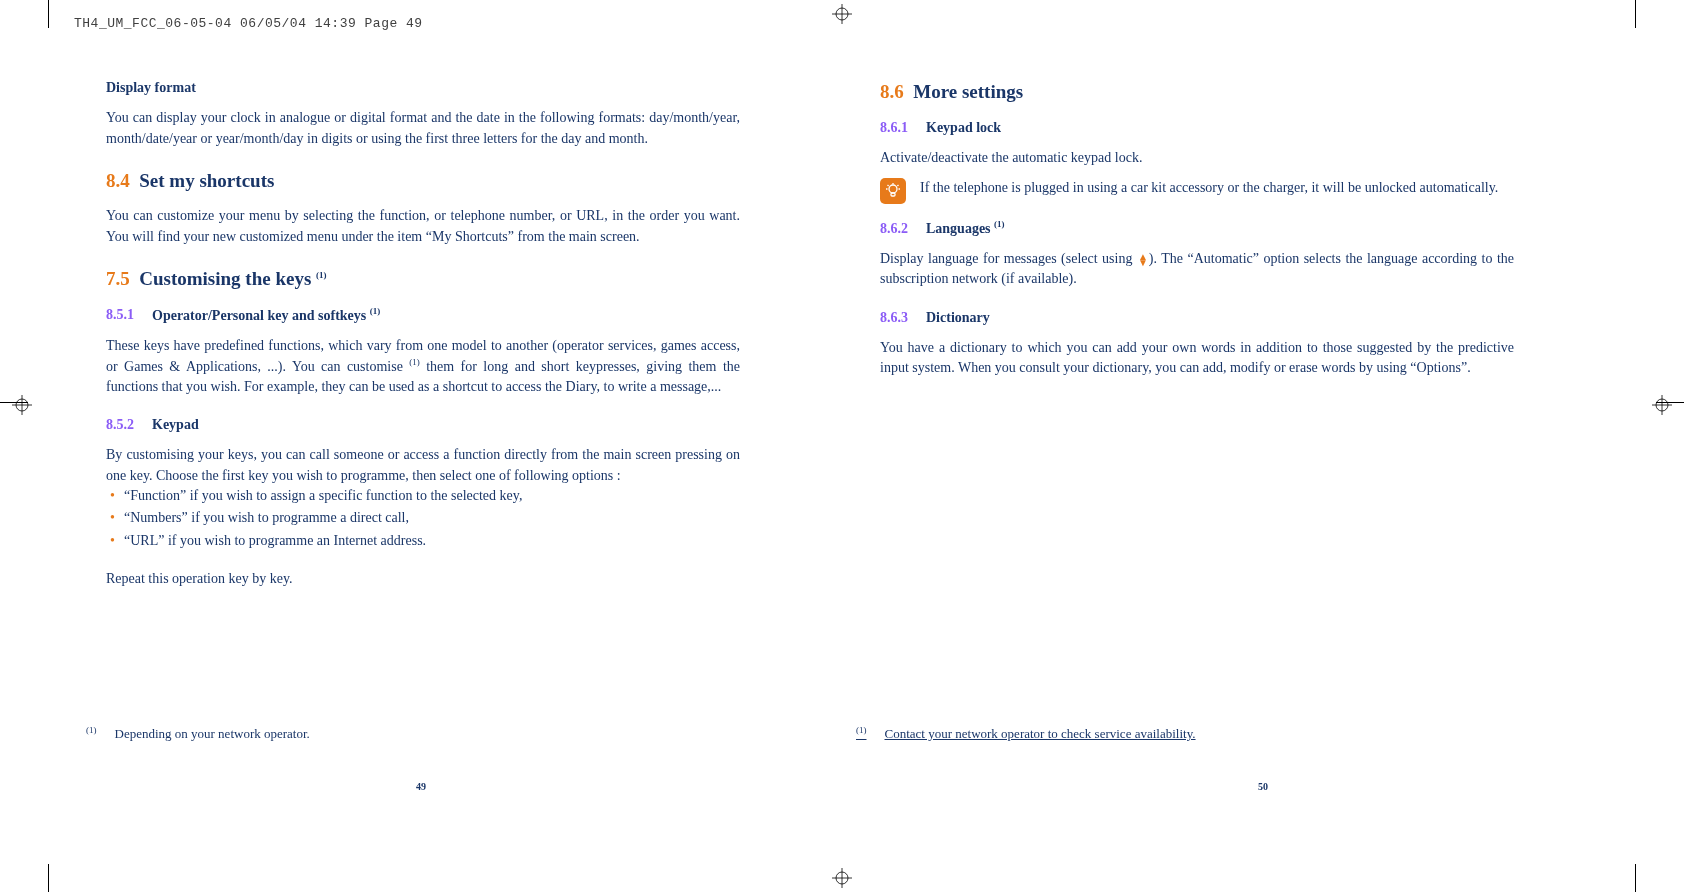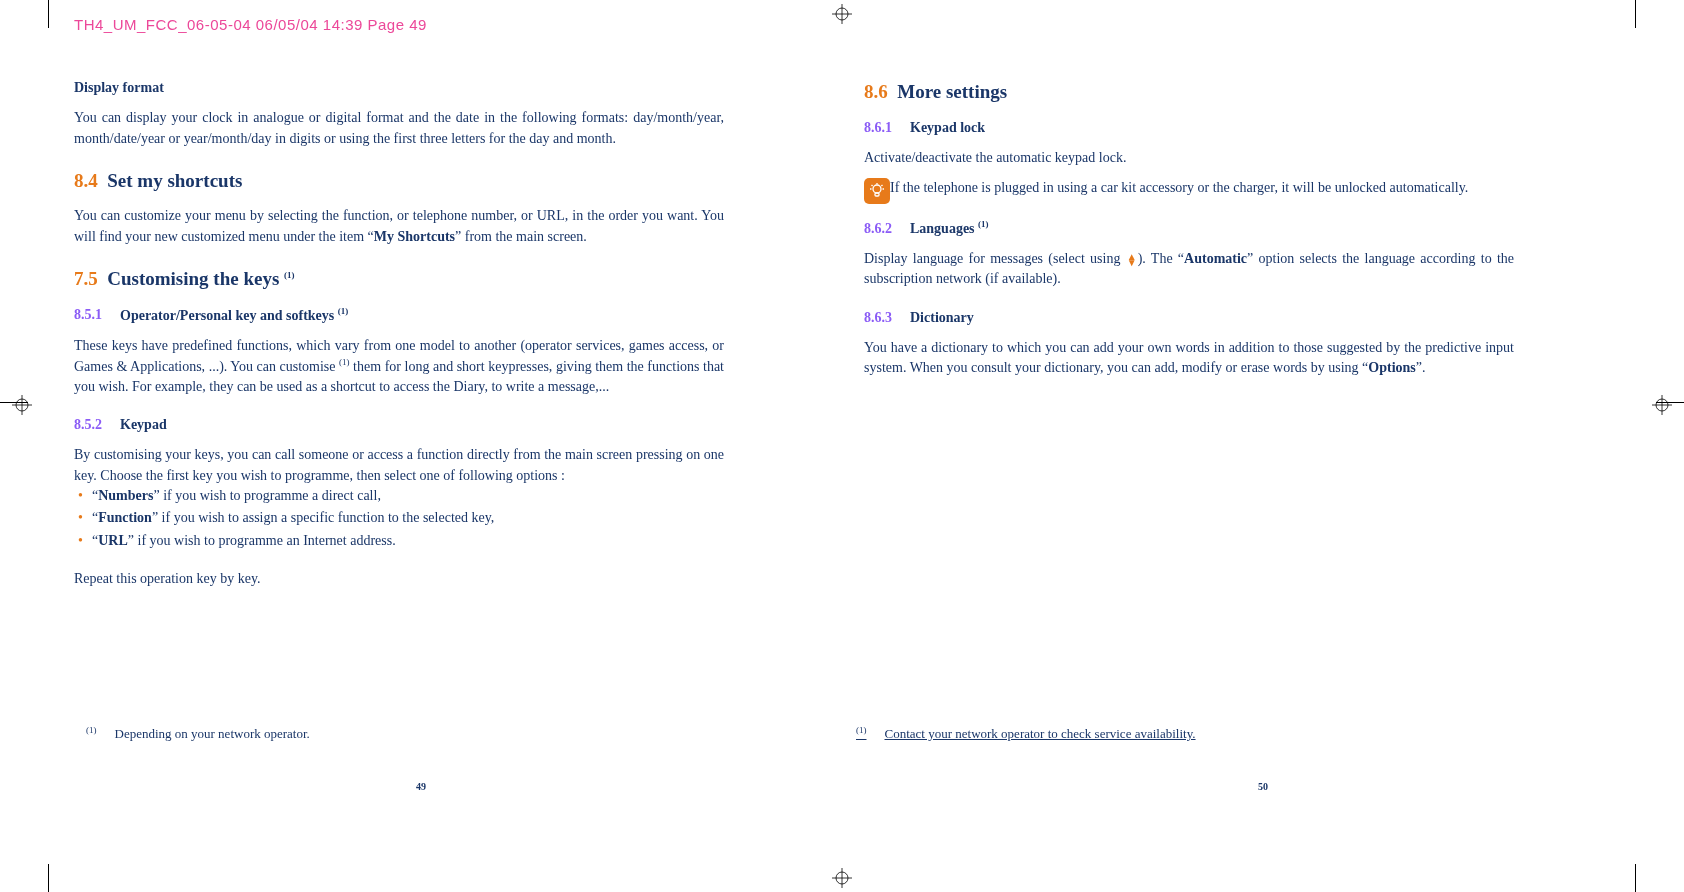--- a/index.html
+++ b/index.html
@@ -12,30 +12,31 @@
   color: #1a3668;
 }
 .crop-mark { position: absolute; background: #000; }
 .crop-v { width: 1px; height: 28px; }
 .crop-h { width: 28px; height: 1px; }
 .reg-mark { position: absolute; width: 20px; height: 20px; }
 .reg-mark svg { width: 100%; height: 100%; }
 .header-info {
   position: absolute;
   top: 16px; left: 74px;
-  font-family: Liberation Sans, sans-serif;
-  font-size: 15px;
-  color: #ec4899;
+  font-family: Liberation Mono, monospace;
+  font-size: 13px;
+  color: #404040;
   letter-spacing: 0.5px;
 }
 .spread {
   position: absolute;
   top: 60px; left: 0;
   width: 1588px;
   display: flex;
+  padding-left: 32px;
 }
 .page {
   width: 50%;
   padding: 18px 70px 0 74px;
   font-size: 14px;
   line-height: 1.45;
 }
 .page.right { padding: 18px 74px 0 70px; }
 .sub-head { font-weight: bold; margin-bottom: 10px; }
 .para { text-align: justify; margin-bottom: 18px; }
@@ -47,34 +48,34 @@
 .blist { list-style: none; margin: 0 0 18px 0; }
 .blist li { position: relative; padding-left: 18px; margin-bottom: 2px; }
 .blist li::before { content: "•"; color: #e77a1a; position: absolute; left: 4px; }
 .footnote { position: absolute; bottom: 150px; font-size: 13px; }
 .footnote.left { left: 86px; }
 .footnote.right { left: 856px; text-decoration: underline; }
 .fn-sup { font-size: 9px; vertical-align: super; margin-right: 18px; }
 .pagenum { position: absolute; bottom: 100px; font-weight: bold; font-size: 10px; }
 .pagenum.left { left: 0; width: 842px; text-align: center; }
 .pagenum.right { left: 842px; width: 842px; text-align: center; }
-.note-row { display: flex; align-items: flex-start; margin-bottom: 14px; }
+.note-row { display: flex; align-items: flex-start; gap: 14px; margin-bottom: 14px; }
 .note-icon {
   width: 26px; height: 26px; flex: 0 0 26px;
   background: #e77a1a; border-radius: 5px;
   display: flex; align-items: center; justify-content: center;
   color: #fff; font-size: 16px;
 }
 .note-text { flex: 1; text-align: justify; }
 .nav-icon {
   display: inline-block; width: 12px; text-align: center;
   font-size: 10px; line-height: 6px; vertical-align: middle;
   color: #e77a1a;
 }
-.bold { font-weight: bold; }
+.bold { font-weight: normal; }
 </style>
 </head>
 <body>
 
 <div class="crop-mark crop-v" style="top:0;left:48px"></div>
 <div class="crop-mark crop-v" style="top:0;right:48px"></div>
 <div class="crop-mark crop-v" style="bottom:0;left:48px"></div>
 <div class="crop-mark crop-v" style="bottom:0;right:48px"></div>
 <div class="crop-mark crop-h" style="top:402px;left:0"></div>
 <div class="crop-mark crop-h" style="top:402px;right:0"></div>
@@ -134,22 +135,22 @@
     </div>
     <div class="para">
       <span>These keys have predefined functions, which vary from one model to another (operator services, games access, or Games &amp; Applications, ...). You can customise </span><span class="sup">(1)</span><span> them for long and short keypresses, giving them the functions that you wish. For example, they can be used as a shortcut to access the Diary, to write a message,...</span>
     </div>
 
     <div class="subsec-head">
       <span class="subsec-num">8.5.2</span><span>Keypad</span>
     </div>
     <div class="para" style="margin-bottom:0">By customising your keys, you can call someone or access a function directly from the main screen pressing on one key. Choose the first key you wish to programme, then select one of following options :</div>
     <ul class="blist">
+      <li><span>“</span><span class="bold">Function</span><span>” if you wish to assign a specific function to the selected key,</span></li>
       <li><span>“</span><span class="bold">Numbers</span><span>” if you wish to programme a direct call,</span></li>
-      <li><span>“</span><span class="bold">Function</span><span>” if you wish to assign a specific function to the selected key,</span></li>
       <li><span>“</span><span class="bold">URL</span><span>” if you wish to programme an Internet address.</span></li>
     </ul>
     <div class="para">Repeat this operation key by key.</div>
   </div>
 
   <div class="page right">
     <div class="sec-head" style="margin-top:0">
       <span class="sec-num">8.6</span>
       &nbsp;<span>More settings</span>
     </div>

